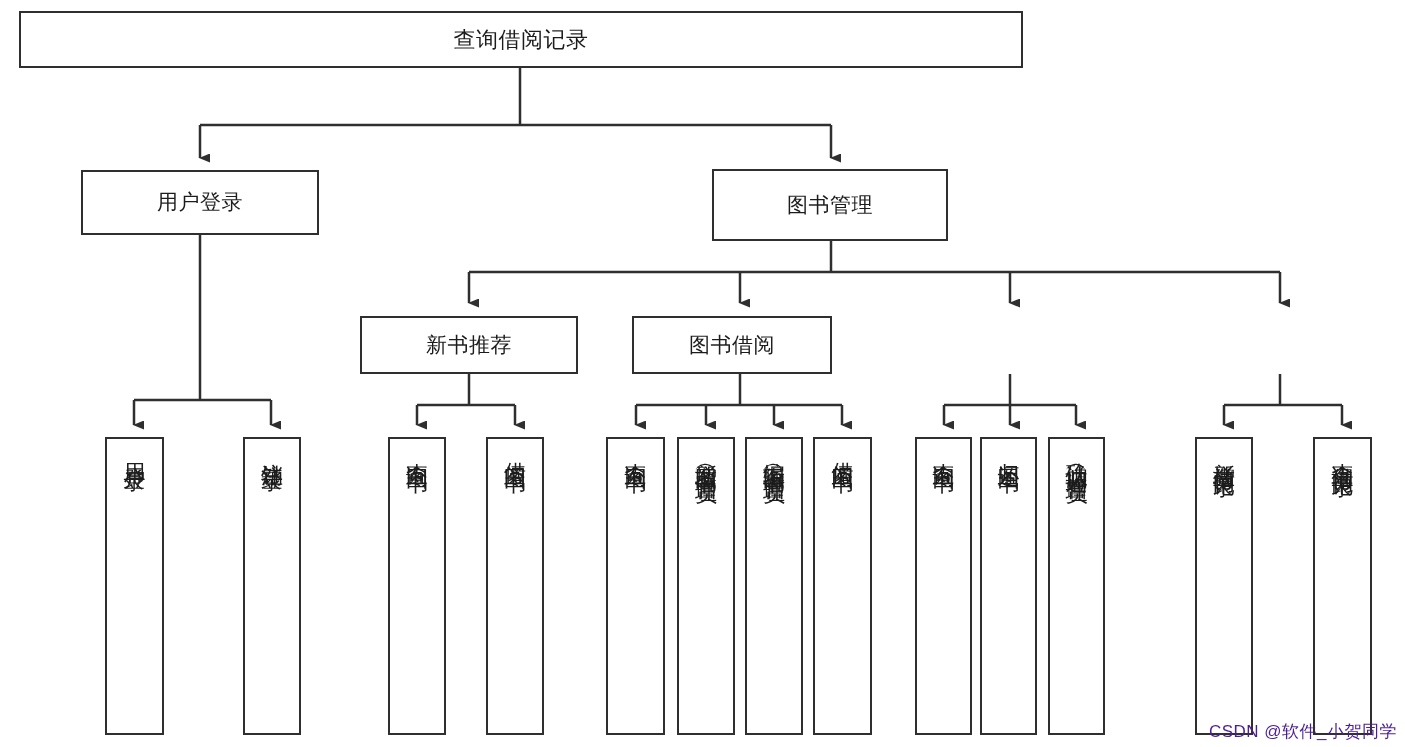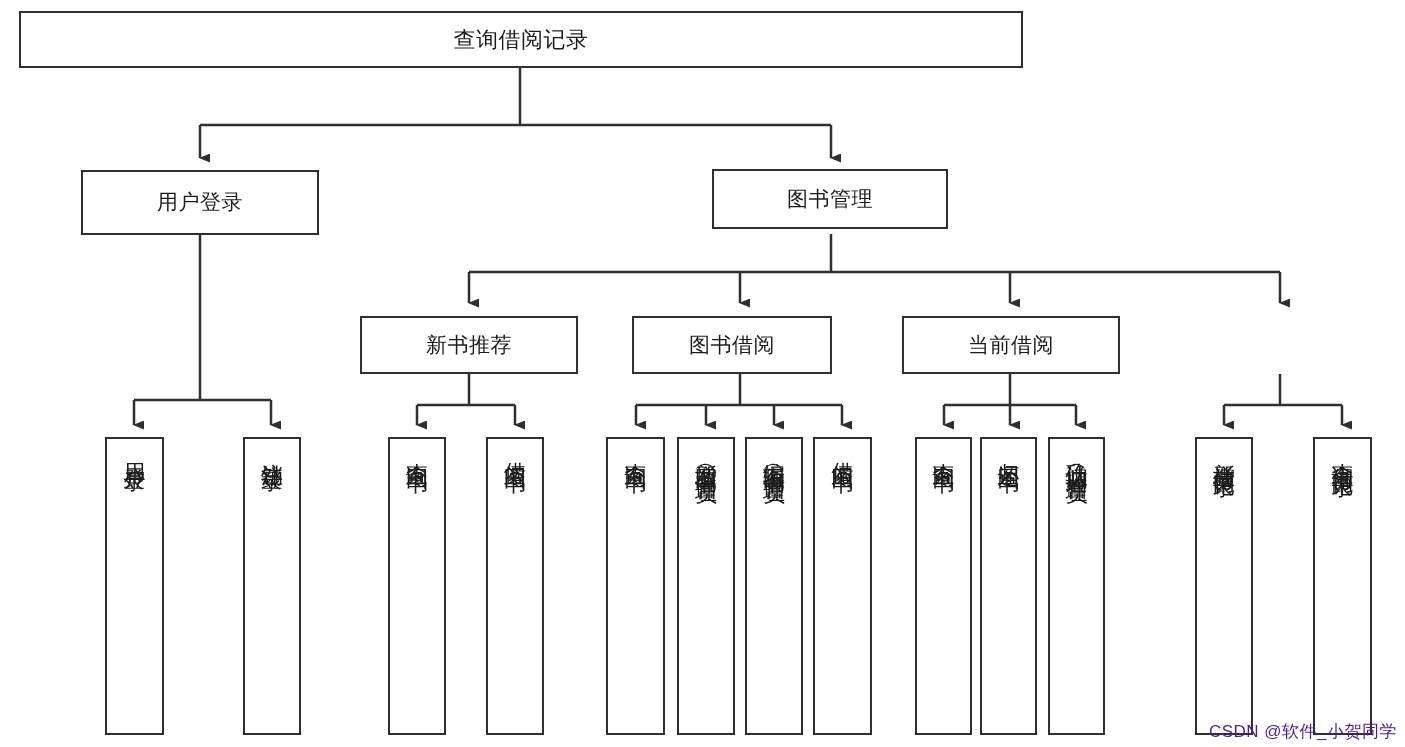--- a/index.html
+++ b/index.html
@@ -142,35 +142,32 @@
   </svg>
 
   <div class="node horiz root" style="left:19px; top:11px; width:1004px; height:57px;">
     <span class="label">查询借阅记录</span>
   </div>
 
   <div class="node horiz" style="left:81px; top:170px; width:238px; height:65px;">
     <span class="label">用户登录</span>
   </div>
 
-  <div class="node horiz" style="left:712px; top:169px; width:236px; height:60px;">
+  <div class="node horiz" style="left:712px; top:169px; width:236px; height:72px;">
     <span class="label">图书管理</span>
   </div>
 
   <div class="node horiz" style="left:360px; top:316px; width:218px; height:58px;">
     <span class="label">新书推荐</span>
   </div>
 
   <div class="node horiz" style="left:632px; top:316px; width:200px; height:58px;">
     <span class="label">图书借阅</span>
   </div>
 
-  <div class="node horiz" style="left:902px; top:316px; width:218px; height:58px;">
-    <span class="label">当前借阅</span>
-  </div>
 
 
   <div class="node vert" style="left:105px; top:437px; width:59px; height:298px;">
     <span class="label">用户登录</span>
   </div>
 
   <div class="node vert" style="left:243px; top:437px; width:58px; height:298px;">
     <span class="label">注销登录</span>
   </div>
 

